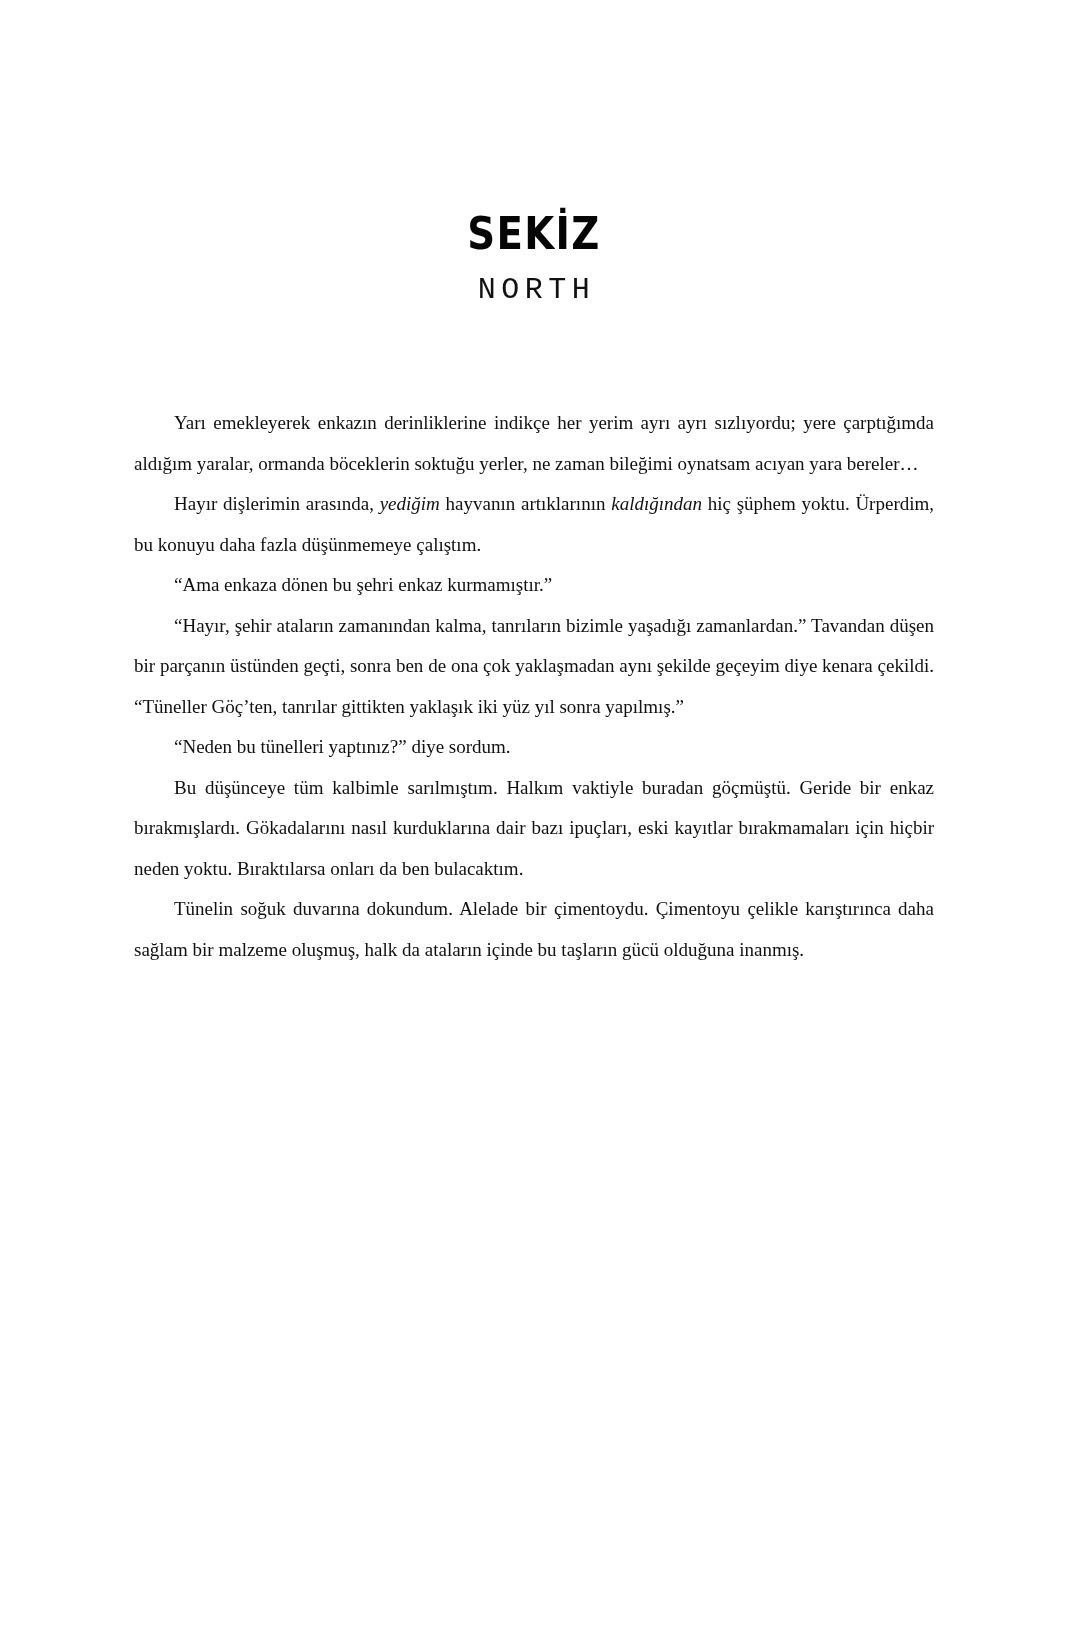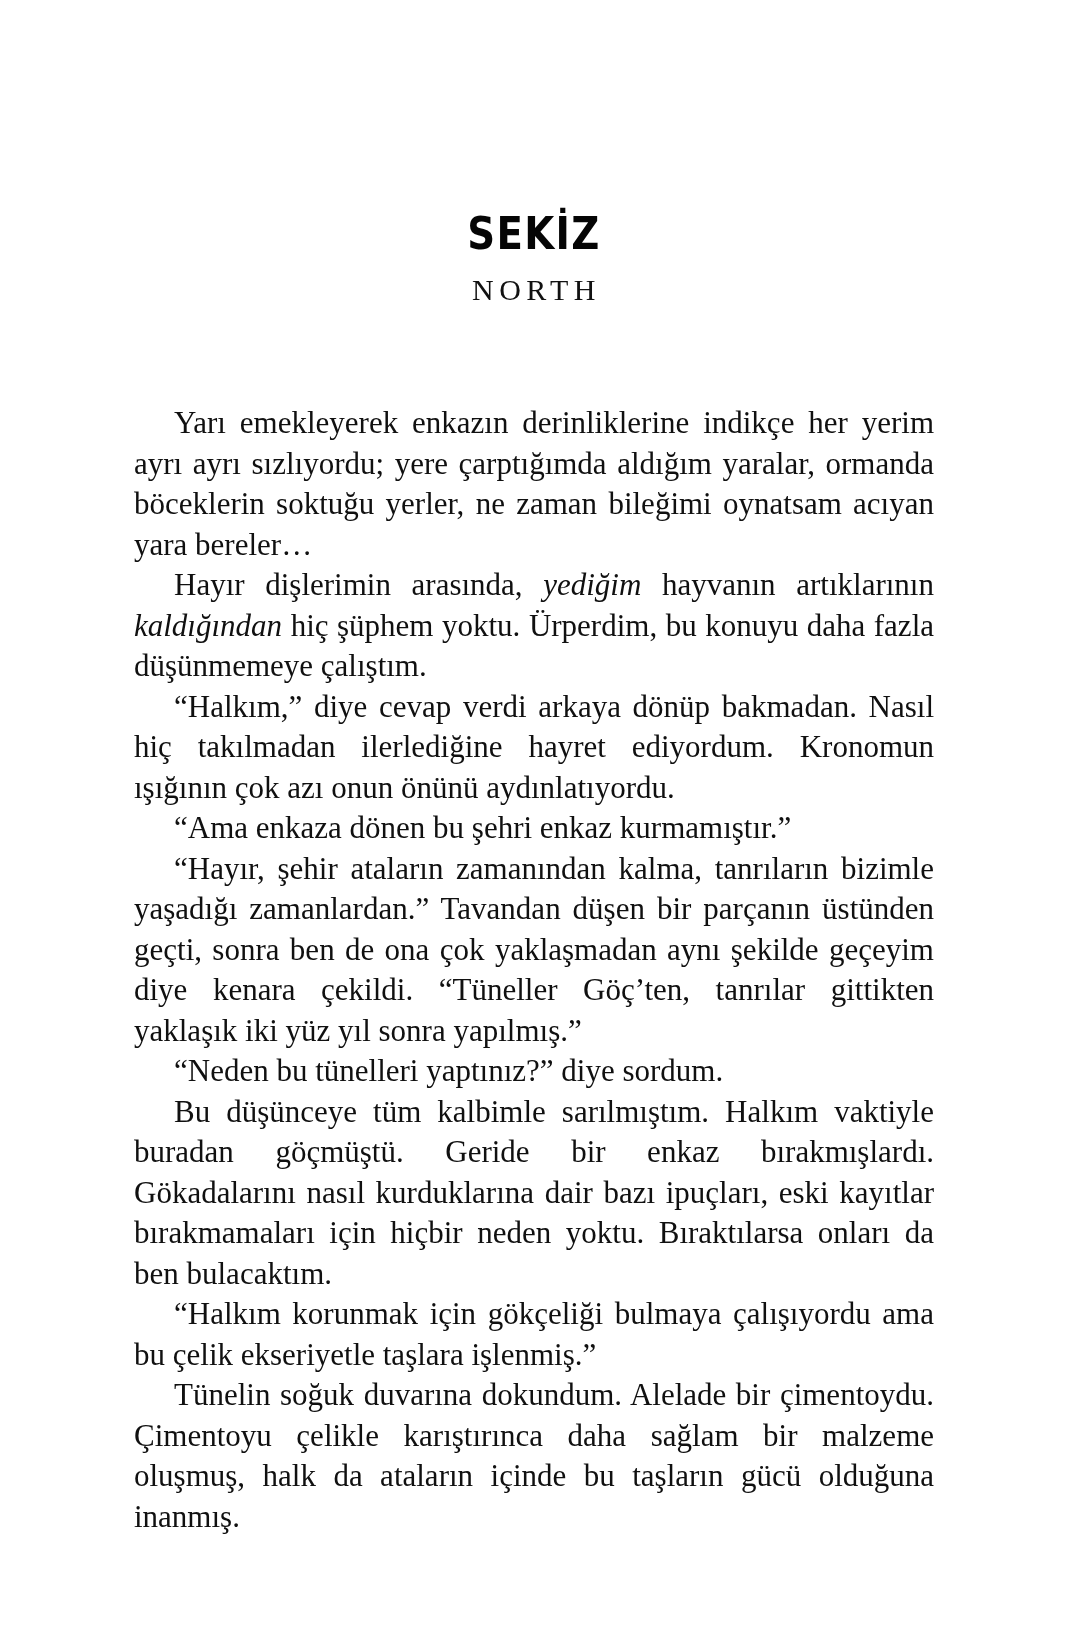--- a/index.html
+++ b/index.html
@@ -38,29 +38,29 @@
     font-size: 44px;
     letter-spacing: 1.5px;
     line-height: 1;
     color: #050505;
     display: block;
     transform: scaleX(0.88);
   }
   .chapter-title {
     display: block;
     margin-top: 17px;
-    font-family: Liberation Serif, serif;
+    font-family: Liberation Mono, monospace;
     font-size: 30px;
     letter-spacing: 5.5px;
     color: #111111;
     text-indent: 5px;
   }
   .body-text {
     margin-top: 96px;
-    font-size: 31px;
+    font-size: 19px;
     line-height: 40.5px;
     text-align: justify;
     text-justify: inter-word;
     hyphens: manual;
     color: #101010;
   }
   .body-text p {
     margin: 0;
     text-indent: 40px;
   }
@@ -78,23 +78,21 @@
   <div class="content">
 
     <div class="chapter-head">
       <span class="chapter-number">SEKİZ</span>
       <span class="chapter-title">NORTH</span>
     </div>
 
     <div class="body-text">
       <p class="first">Yarı emekleyerek enkazın derinliklerine indikçe her yerim ayrı ayrı sızlıyordu; yere çarptığımda aldığım yaralar, ormanda böceklerin soktuğu yerler, ne zaman bileğimi oynatsam acıyan yara bereler…</p>
       <p><span>Hayır dişlerimin arasında, </span><em>yediğim</em><span> hayvanın artıklarının </span><em>kaldığından</em><span> hiç şüphem yoktu. Ürperdim, bu konuyu daha fazla düşünmemeye çalıştım.</span></p>
-      <p>“Halkım,” diye cevap verdi arkaya dönüp bakmadan. Nasıl hiç takılmadan ilerlediğine hayret ediyordum. Kronomun ışığının çok azı onun önünü aydınlatıyordu.</p>
       <p>“Ama enkaza dönen bu şehri enkaz kurmamıştır.”</p>
       <p>“Hayır, şehir ataların zamanından kalma, tanrıların bizimle yaşadığı zamanlardan.” Tavandan düşen bir parçanın üstünden geçti, sonra ben de ona çok yaklaşmadan aynı şekilde geçeyim diye kenara çekildi. “Tüneller Göç’ten, tanrılar gittikten yaklaşık iki yüz yıl sonra yapılmış.”</p>
       <p>“Neden bu tünelleri yaptınız?” diye sordum.</p>
       <p>Bu düşünceye tüm kalbimle sarılmıştım. Halkım vaktiyle buradan göçmüştü. Geride bir enkaz bırakmışlardı. Gökadalarını nasıl kurduklarına dair bazı ipuçları, eski kayıtlar bırakmamaları için hiçbir neden yoktu. Bıraktılarsa onları da ben bulacaktım.</p>
-      <p>“Halkım korunmak için gökçeliği bulmaya çalışıyordu ama bu çelik ekseriyetle taşlara işlenmiş.”</p>
       <p>Tünelin soğuk duvarına dokundum. Alelade bir çimentoydu. Çimentoyu çelikle karıştırınca daha sağlam bir malzeme oluşmuş, halk da ataların içinde bu taşların gücü olduğuna inanmış.</p>
     </div>
 
   </div>
 </div>
 
 </body></html>

